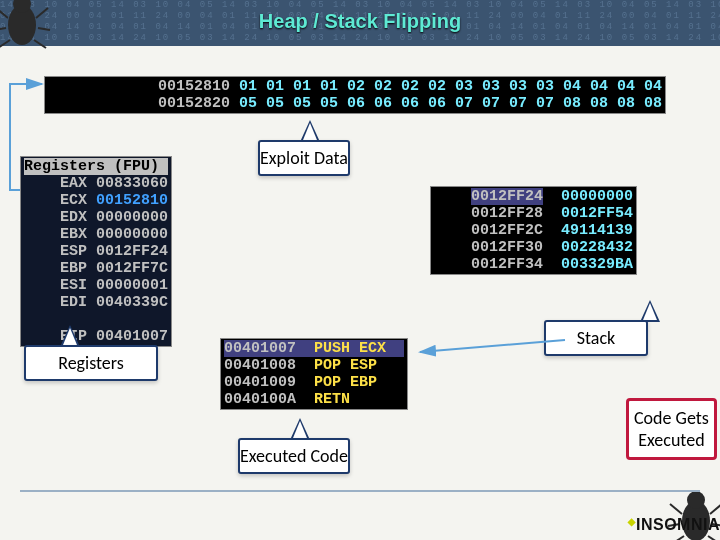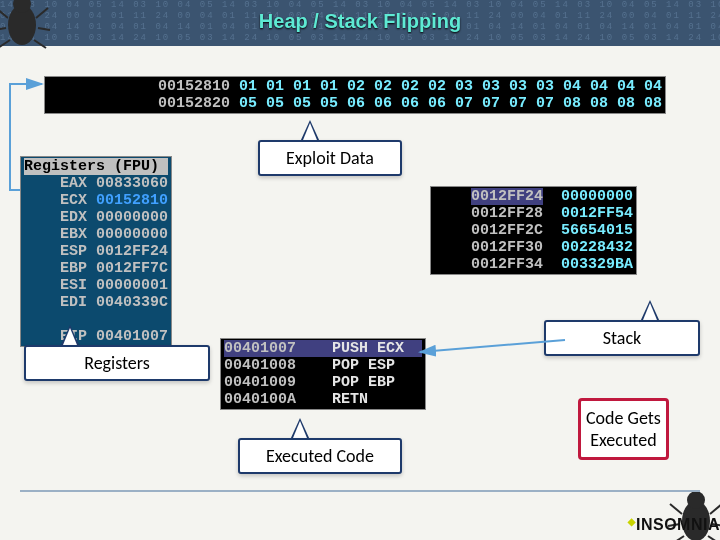--- a/index.html
+++ b/index.html
@@ -40,27 +40,27 @@
     font: bold 15px/17px "Courier New", monospace;
     white-space: pre;
     border: 1px solid #888;
     padding: 1px 3px;
     position: absolute;
     display: block;
     text-align: right;
   }
   .hl { color: #40a0ff; }
   .cy { color: #78ecff; }
-  .yel { color: #e5e5e5; margin-left: 18px; }
+  .yel { color: #fde047; }
   .callout {
     position: absolute;
     background: #fff;
     border: 2px solid #1e3a6b;
     border-radius: 3px;
-    padding: 6px 26px;
+    padding: 6px 0;
     font: 400 18px/20px Calibri, "Segoe UI", sans-serif;
     color: #000;
     text-align: center;
     box-shadow: 0 2px 4px rgba(0,0,0,0.2);
   }
   .pointer {
     position: absolute;
     width: 0; height: 0;
     border-left: 10px solid transparent;
     border-right: 10px solid transparent;
@@ -76,20 +76,21 @@
   }
   .result {
     position: absolute;
     background: #fff;
     border: 3px solid #c0183e;
     border-radius: 4px;
     padding: 6px 5px;
     font: 400 18px/22px Calibri, sans-serif;
     color: #000;
     text-align: center;
+    margin-left: 48px;
   }
   .footer-line{
     position:absolute;
     left: 20px; right: 20px;
     top: 490px;
     height: 2px;
     background: #9bb0c5;
   }
   .footer-logo{
     position:absolute;
@@ -147,35 +148,35 @@
     <line x1="14" y1="38" x2="2" y2="40" stroke="#2a2a2a" stroke-width="2"></line>
     <line x1="46" y1="38" x2="58" y2="40" stroke="#2a2a2a" stroke-width="2"></line>
     <line x1="18" y1="50" x2="6" y2="58" stroke="#2a2a2a" stroke-width="2"></line>
     <line x1="42" y1="50" x2="54" y2="58" stroke="#2a2a2a" stroke-width="2"></line>
   </g>
 </svg>
 
 <div class="mono" id="memdump" style="top:76px;left:44px;width:614px">00152810<span class="cy"> 01 01 01 01 02 02 02 02 03 03 03 03 04 04 04 04</span>
 00152820<span class="cy"> 05 05 05 05 06 06 06 06 07 07 07 07 08 08 08 08</span></div>
 
-<div class="mono" id="regwin" style="top:156px;left:20px;background:#0c4a6e;"><span style="background:#c0c0c0;color:#000">Registers (FPU) </span>
+<div class="mono" id="regwin" style="top:156px;left:20px;background:#0f172a;"><span style="background:#c0c0c0;color:#000">Registers (FPU) </span>
 EAX 00833060
 ECX <span class="hl">00152810</span>
 EDX 00000000
 EBX 00000000
 ESP 0012FF24
 EBP 0012FF7C
 ESI 00000001
 EDI 0040339C
 
 EIP 00401007</div>
 
 <div class="mono" id="stackwin" style="top:186px;left:430px;padding-left:40px;"><span style="background:#404080">0012FF24</span>  <span class="cy">00000000</span>
 0012FF28  <span class="cy">0012FF54</span>
-0012FF2C  <span class="cy">56654015</span>
+0012FF2C  <span class="cy">49114139</span>
 0012FF30  <span class="cy">00228432</span>
 0012FF34  <span class="cy">003329BA</span></div>
 
 <div class="mono" id="disasm" style="top:338px;left:220px;"><span style="background:#404080;display:inline-block;width:100%">00401007  <span class="yel">PUSH ECX  </span></span>
 00401008  <span class="yel">POP ESP   </span>
 00401009  <span class="yel">POP EBP   </span>
 0040100A  <span class="yel">RETN      </span></div>
 
 <div class="pointer" style="top:120px;left:300px"></div>
 <div class="callout" style="top:140px;left:258px">Exploit Data</div>

